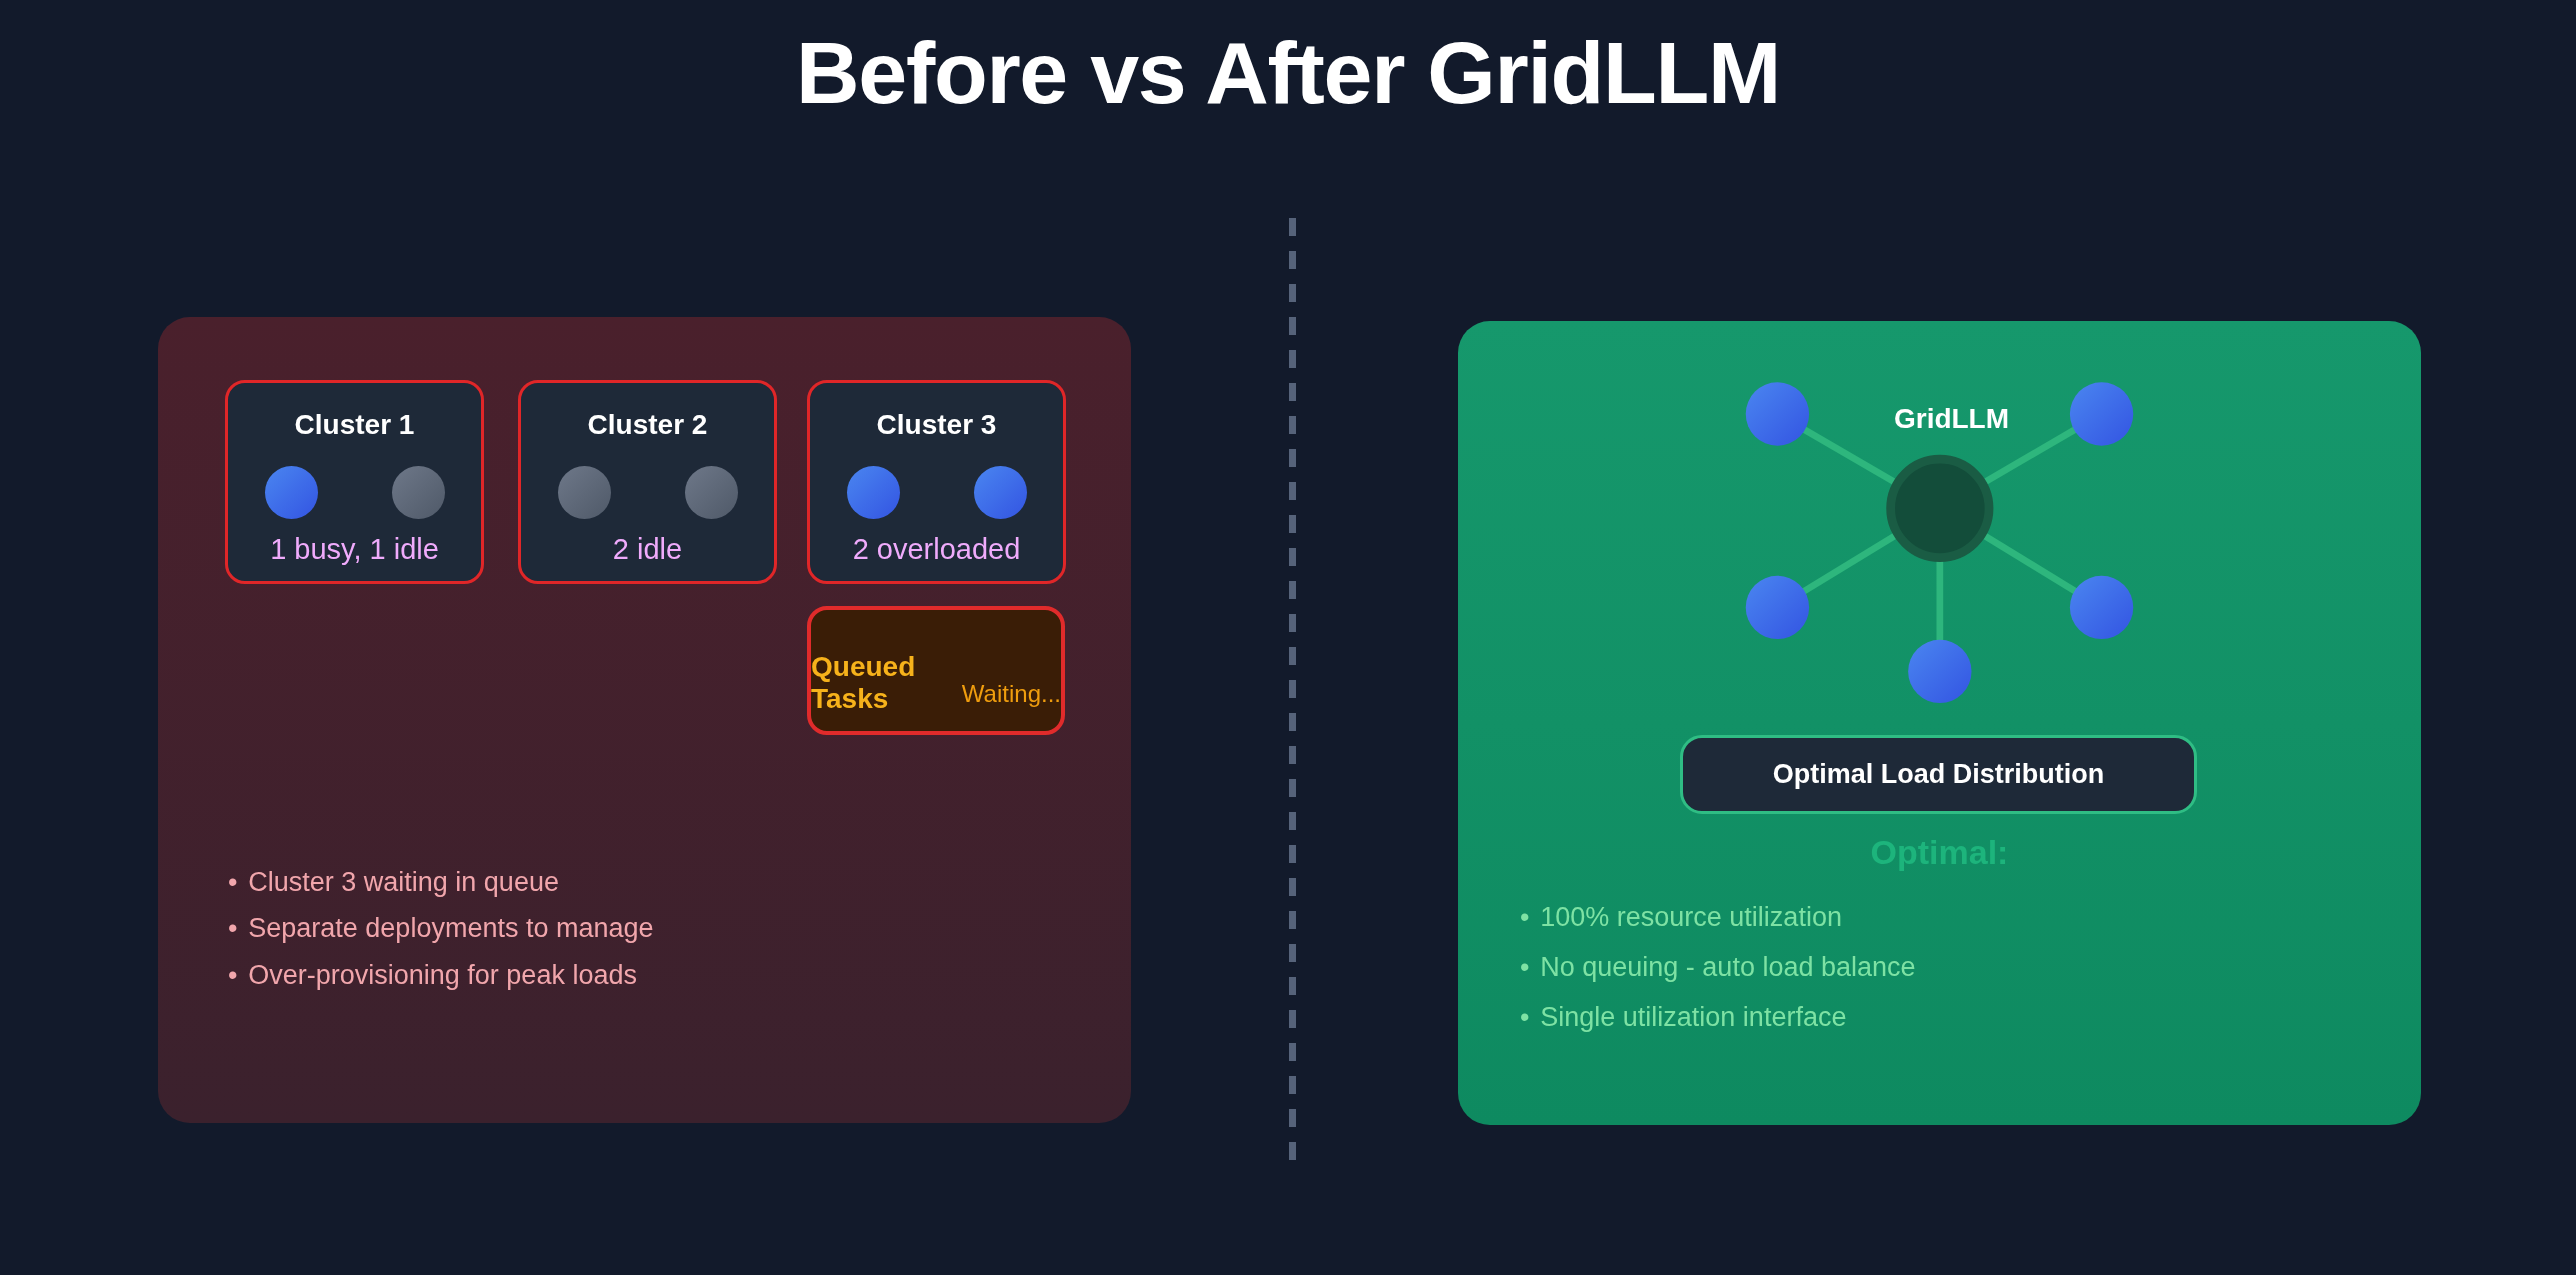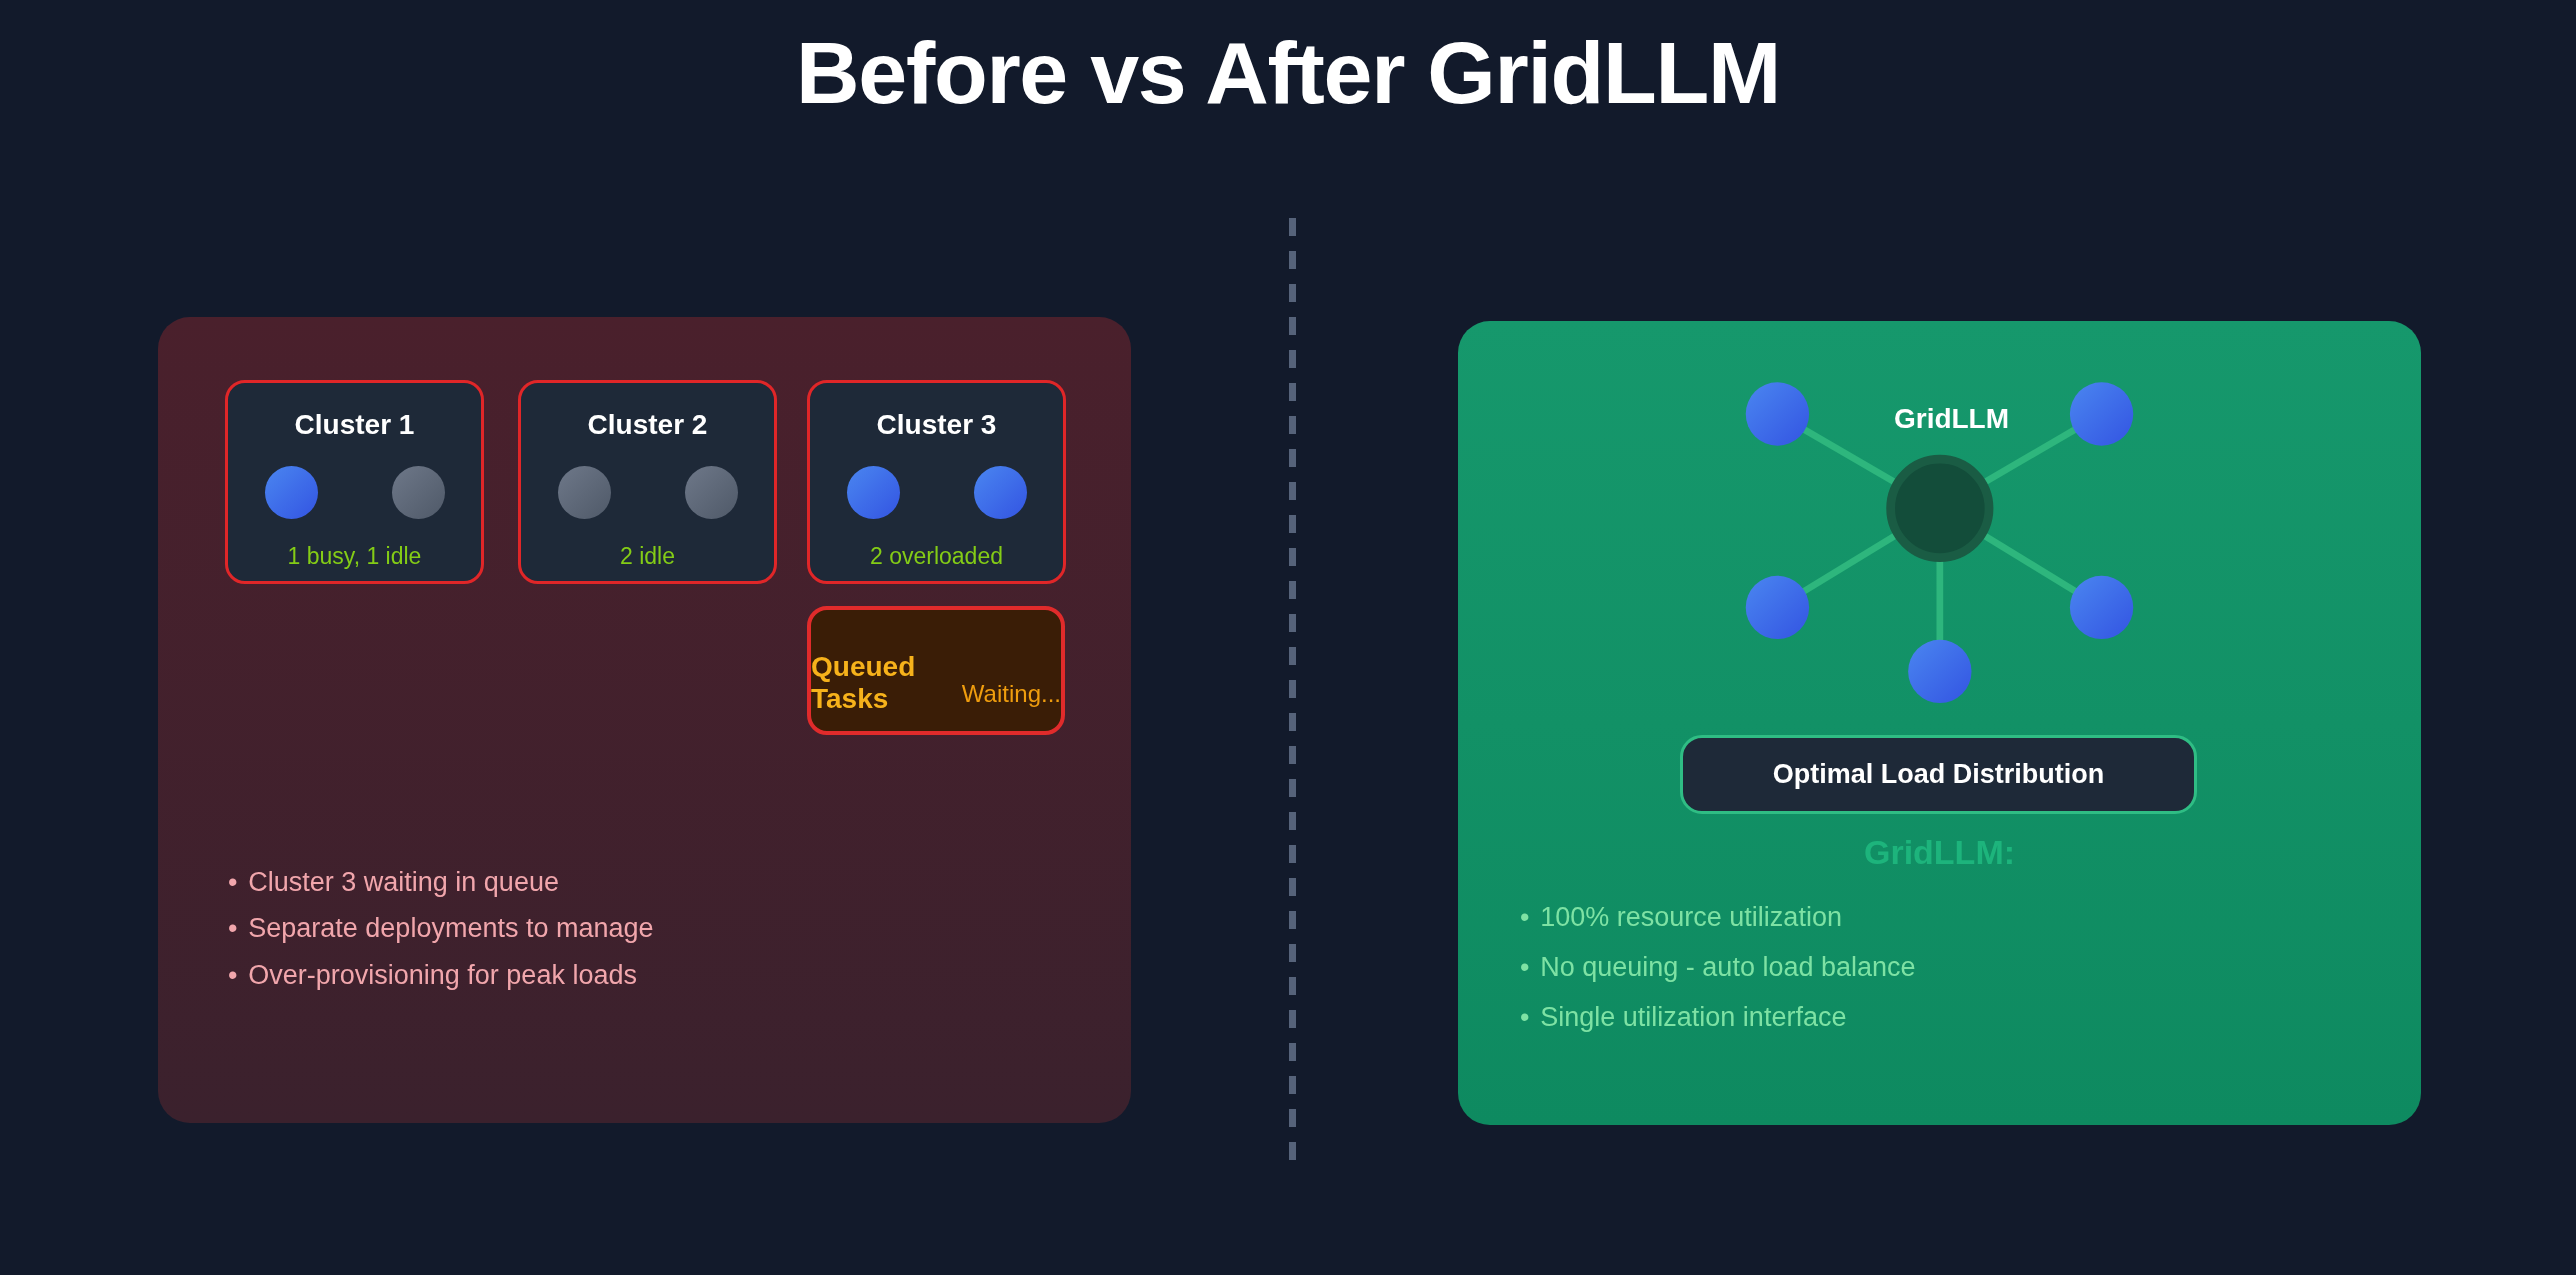--- a/index.html
+++ b/index.html
@@ -33,21 +33,21 @@
     display:flex;flex-direction:column;align-items:center;padding-top:25.6px;
   }
   .cluster-card.c1{left:67px;}
   .cluster-card.c2{left:360px;}
   .cluster-card.c3{left:649px;}
   .cluster-title{font-size:28px;line-height:32px;font-weight:bold;color:#ffffff;}
   .workers{margin-top:25.6px;display:flex;gap:74px;height:53px;}
   .worker{width:53px;height:53px;border-radius:50%;display:inline-block;}
   .worker.busy{background:linear-gradient(135deg,#4a86f0 0%,#3354e2 100%);}
   .worker.idle{background:linear-gradient(135deg,#6e7889 0%,#4f5968 100%);}
-  .cluster-status{margin-top:24px;font-size:23px;line-height:27px;color:#84cc16;}
+  .cluster-status{margin-top:17px;font-size:29px;line-height:27px;color:#f0abfc;}
   .queued-box{
     position:absolute;left:649px;top:289px;width:258px;height:129px;box-sizing:border-box;
     background:#3a1d06;border:4px solid #e02b2b;border-radius:20px;
     display:flex;flex-direction:row;align-items:center;padding-top:24px;
   }
   .queued-title{font-size:28px;line-height:32px;font-weight:bold;color:#f6b21b;}
   .queued-status{margin-top:23px;font-size:24px;line-height:28px;color:#ef9d0e;}
   .heading{position:absolute;left:0;width:100%;text-align:center;font-weight:bold;font-size:34px;line-height:39px;margin:0;}
   .heading.problems{top:480px;color:#d9282e;}
   .heading.benefits{top:512px;color:#1db47c;}
@@ -153,21 +153,21 @@
         <circle cx="474" cy="425" r="47"></circle>
         <circle cx="955" cy="425" r="47"></circle>
         <circle cx="715" cy="520" r="47"></circle>
       </g>
     </svg>
 
     <div class="hub-label">GridLLM</div>
 
     <div class="load-pill">Optimal Load Distribution</div>
 
-    <div class="heading benefits">GridLLM:</div>
+    <div class="heading benefits">Optimal:</div>
 
     <ul class="bullets benefits-list">
       <li>
         <span class="dot">•</span>
         <span>100% resource utilization</span>
       </li>
       <li>
         <span class="dot">•</span>
         <span>No queuing - auto load balance</span>
       </li>

